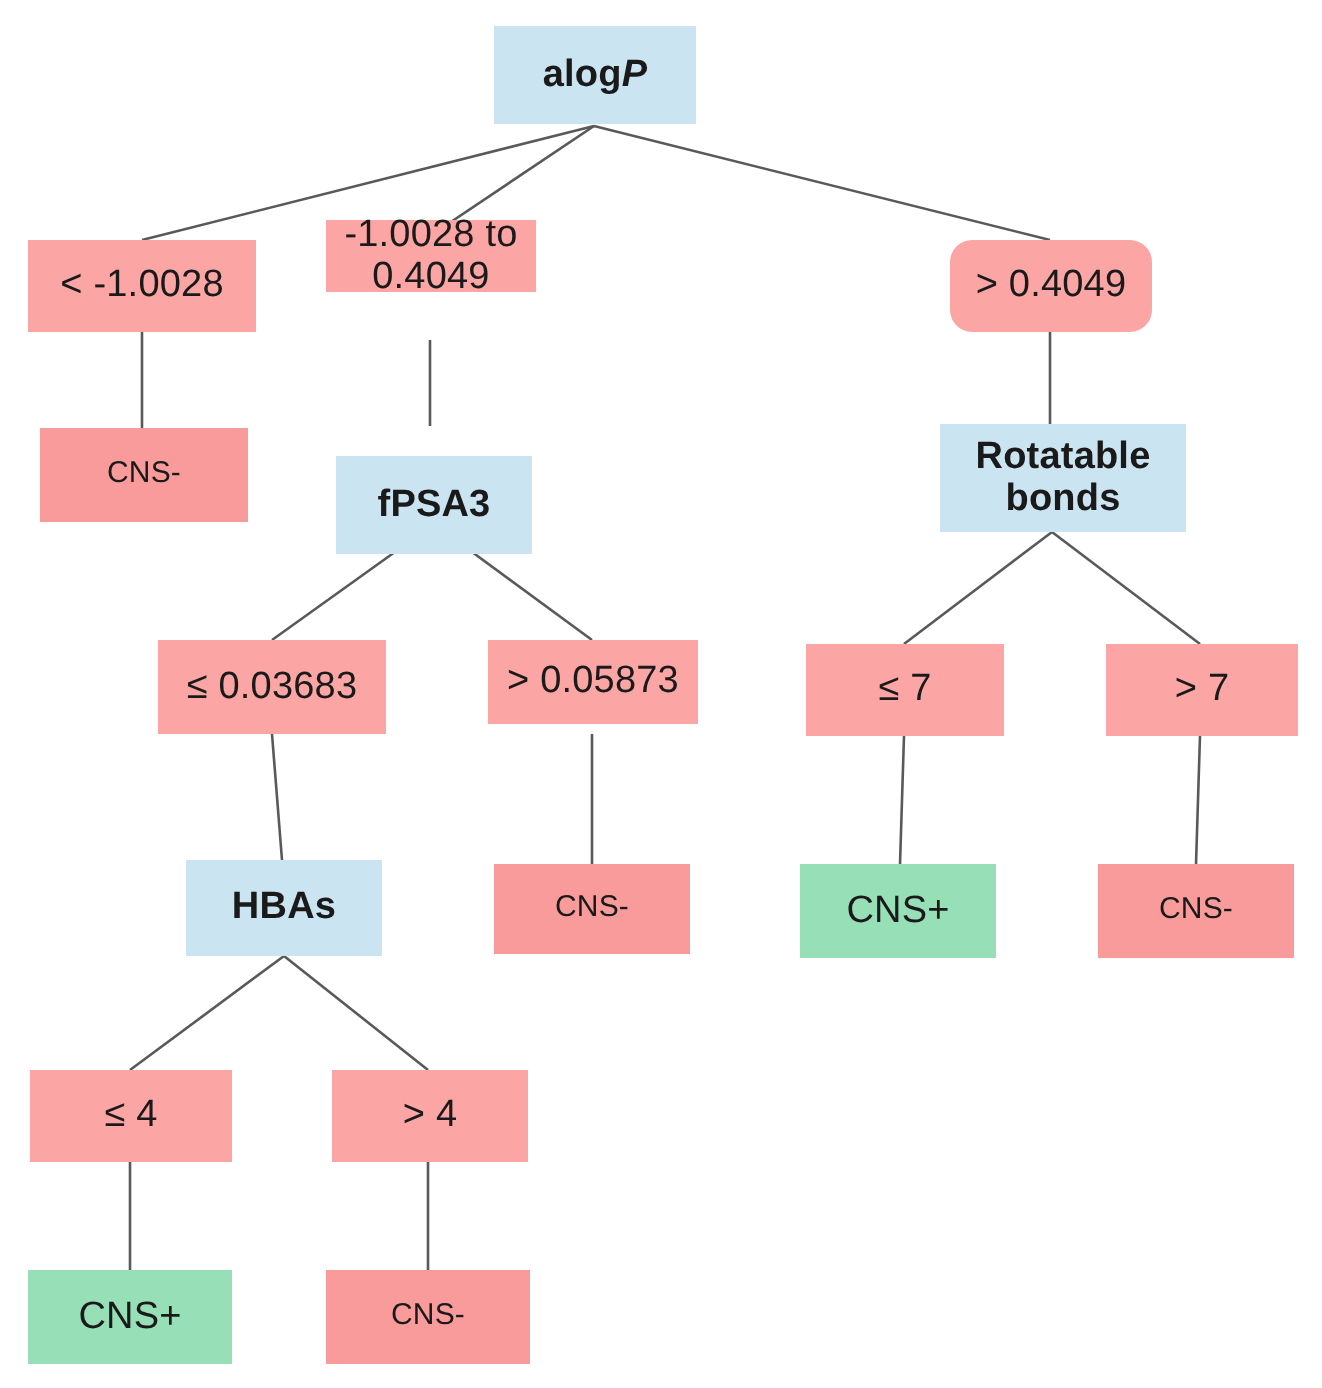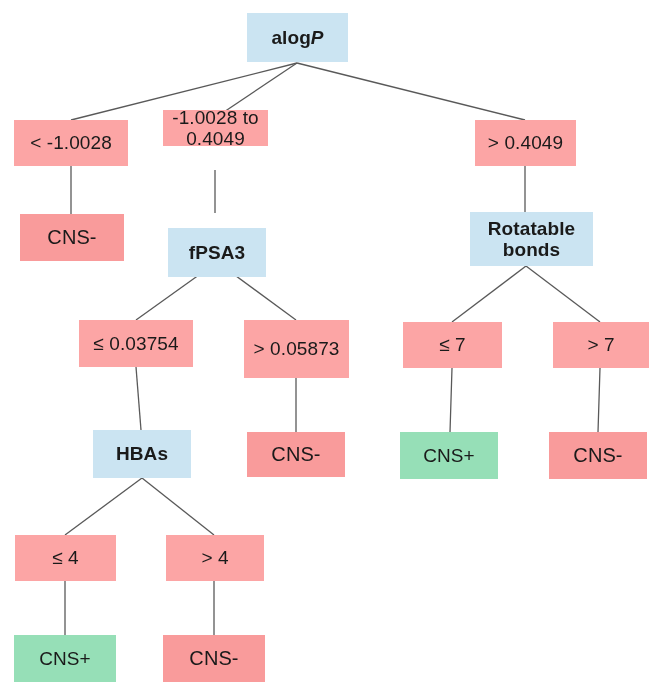--- a/index.html
+++ b/index.html
@@ -42,21 +42,21 @@
     font-size: 19px;
     font-weight: normal;
   }
   .node.attr {
     background: #cbe4f2;
     font-size: 19px;
     font-weight: bold;
   }
   .node.leaf-neg {
     background: #f99b9b;
-    font-size: 20px;
+    font-size: 15px;
     font-weight: normal;
   }
   .node.leaf-pos {
     background: #96dfb7;
     font-size: 19px;
     font-weight: normal;
   }
   .node .ital {
     font-style: italic;
   }
@@ -83,27 +83,27 @@
       <line x1="142" y1="478" x2="65" y2="535" stroke="#595959" stroke-width="1.3"></line>
       <line x1="142" y1="478" x2="214" y2="535" stroke="#595959" stroke-width="1.3"></line>
       <line x1="65" y1="581" x2="65" y2="635" stroke="#595959" stroke-width="1.3"></line>
       <line x1="214" y1="581" x2="214" y2="635" stroke="#595959" stroke-width="1.3"></line>
     </svg>
   <div id="node-layer">
       <div class="node attr" style="left: 247px; top: 13px; width: 101px; height: 49px;"><span>alog<span class="ital">P</span></span></div>
       <div class="node split" style="left: 14px; top: 120px; width: 114px; height: 46px;">&lt; -1.0028</div>
       <div class="node split" style="left: 163px; top: 110px; width: 105px; height: 36px;">-1.0028 to
 0.4049</div>
-      <div class="node split" style="left: 475px; top: 120px; width: 101px; height: 46px;">&gt; 0.4049</div>
+      <div class="node split" style="left: 475px; top: 120px; width: 101px; height: 46px; border-radius: 11px;">&gt; 0.4049</div>
       <div class="node leaf-neg" style="left: 20px; top: 214px; width: 104px; height: 47px;">CNS-</div>
       <div class="node attr" style="left: 168px; top: 228px; width: 98px; height: 49px;">fPSA3</div>
       <div class="node attr" style="left: 470px; top: 212px; width: 123px; height: 54px;">Rotatable
 bonds</div>
-      <div class="node split" style="left: 79px; top: 320px; width: 114px; height: 47px;">≤ 0.03754</div>
-      <div class="node split" style="left: 244px; top: 320px; width: 105px; height: 58px;">&gt; 0.05873</div>
+      <div class="node split" style="left: 79px; top: 320px; width: 114px; height: 47px;">≤ 0.03683</div>
+      <div class="node split" style="left: 244px; top: 320px; width: 105px; height: 42px;">&gt; 0.05873</div>
       <div class="node split" style="left: 403px; top: 322px; width: 99px; height: 46px;">≤ 7</div>
       <div class="node split" style="left: 553px; top: 322px; width: 96px; height: 46px;">&gt; 7</div>
       <div class="node attr" style="left: 93px; top: 430px; width: 98px; height: 48px;">HBAs</div>
       <div class="node leaf-neg" style="left: 247px; top: 432px; width: 98px; height: 45px;">CNS-</div>
       <div class="node leaf-pos" style="left: 400px; top: 432px; width: 98px; height: 47px;">CNS+</div>
       <div class="node leaf-neg" style="left: 549px; top: 432px; width: 98px; height: 47px;">CNS-</div>
       <div class="node split" style="left: 15px; top: 535px; width: 101px; height: 46px;">≤ 4</div>
       <div class="node split" style="left: 166px; top: 535px; width: 98px; height: 46px;">&gt; 4</div>
       <div class="node leaf-pos" style="left: 14px; top: 635px; width: 102px; height: 47px;">CNS+</div>
       <div class="node leaf-neg" style="left: 163px; top: 635px; width: 102px; height: 47px;">CNS-</div>

